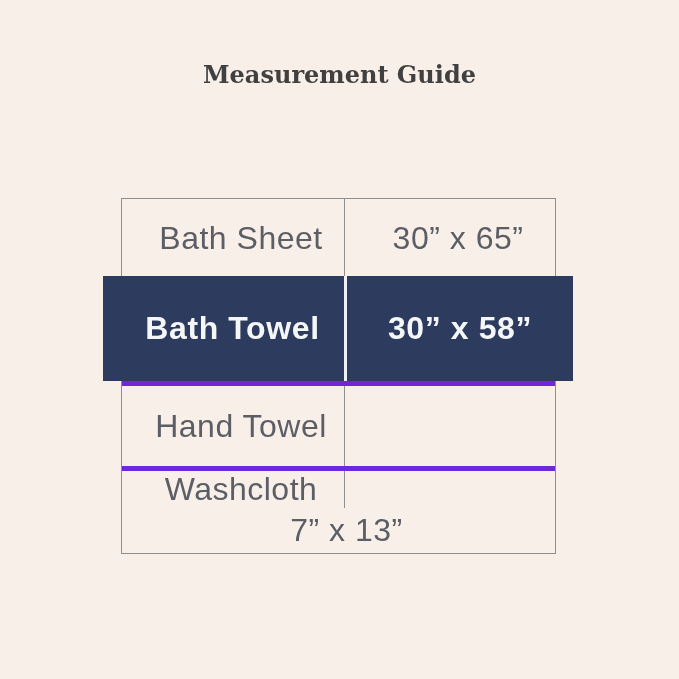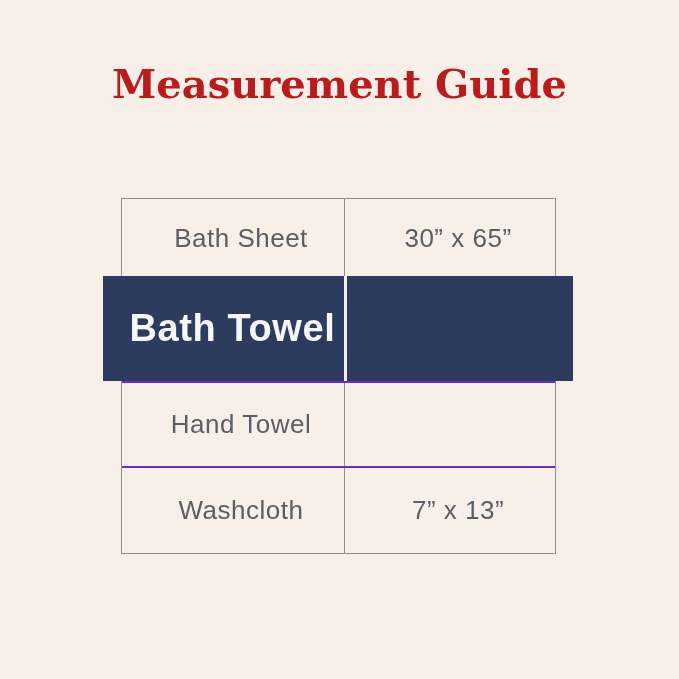--- a/index.html
+++ b/index.html
@@ -12,57 +12,57 @@
     font-family: "Liberation Sans", sans-serif;
   }
   .title {
     position: absolute;
     top: 60px;
     left: 0;
     right: 0;
     text-align: center;
     font-family: "DejaVu Serif", serif;
     font-weight: 700;
-    font-size: 40px;
+    font-size: 24px;
     letter-spacing: 0px;
-    color: #b91c1c;
+    color: #404040;
   }
   .size-table {
     position: absolute;
     left: 121px;
     top: 198px;
     width: 433px;
     height: 354px;
     border: 1px solid #8f8f8f;
   }
   .row {
     display: flex;
     box-sizing: border-box;
   }
-  .row + .row { border-top: 2px solid #6d28d9; }
+  .row + .row { border-top: 5px solid #6d28d9; }
   .row-1 { height: 78px; }
   .row-2 { height: 104px; }
   .row-3 { height: 85px; }
-  .row-4 { height: 87px; }
+  .row-4 { height: 87px; flex-direction: column; }
   .cell-label {
     width: 223px;
     box-sizing: border-box;
     border-right: 1px solid #8f8f8f;
     display: flex;
     align-items: center;
     justify-content: center;
   }
   .cell-size {
     flex: 1;
     display: flex;
     align-items: center;
     justify-content: center;
   }
   .cell-text {
-    font-size: 26px;
+    font-size: 32px;
     letter-spacing: 0.5px;
     color: #5c5e66;
     margin-left: 16px;
   }
   .highlight-band {
     position: absolute;
     left: -19px;
     right: -18px;
     top: 77px;
     height: 105px;
@@ -81,21 +81,21 @@
     width: 3px;
     background: #eef0f4;
   }
   .hl-cell-size {
     flex: 1;
     display: flex;
     align-items: center;
     justify-content: center;
   }
   .hl-text {
-    font-size: 38px;
+    font-size: 32px;
     font-weight: 700;
     letter-spacing: 0.6px;
     color: #f5f6f8;
   }
 </style>
 </head>
 <body>
 
 <div class="canvas">
 
@@ -130,16 +130,19 @@
       <div class="cell-size">
         <span class="cell-text">7” x 13”</span>
       </div>
     </div>
 
     <div class="highlight-band">
       <div class="hl-cell-label">
         <span class="hl-text">Bath Towel</span>
       </div>
       <div class="hl-divider"></div>
+      <div class="hl-cell-size">
+        <span class="hl-text">30” x 58”</span>
+      </div>
     </div>
 
   </div>
 </div>
 
 </body></html>

